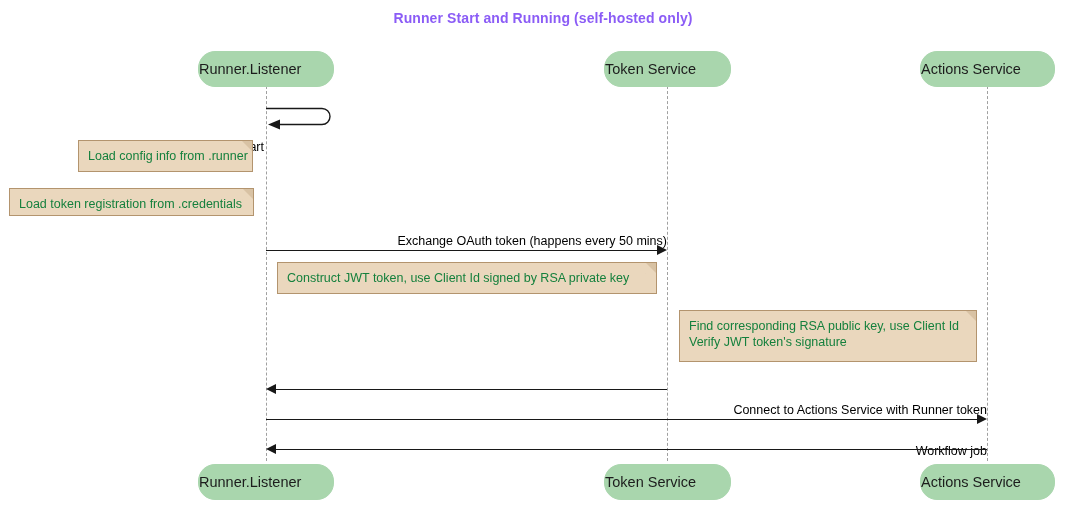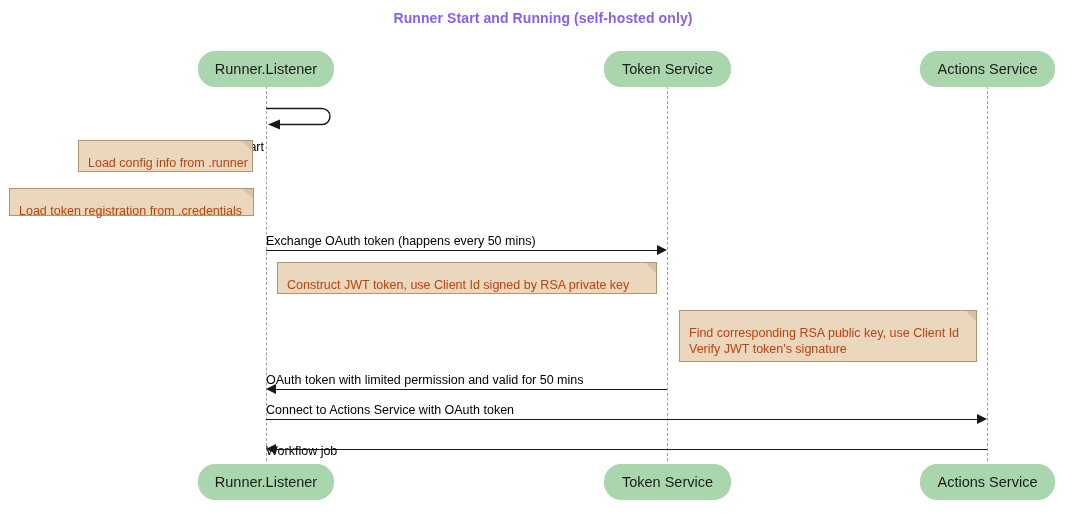--- a/index.html
+++ b/index.html
@@ -43,35 +43,35 @@
 
   
   .participant {
     position: absolute;
     box-sizing: border-box;
     background: #a9d6ad;
     border: 1px solid #a9d6ad;
     border-radius: 17px;
     height: 36px;
     line-height: 34px;
-    text-align: center;
+    text-align: left;
     font-size: 14.5px;
     color: #1c1c1c;
     white-space: nowrap;
   }
 
   
   .note {
     position: absolute;
     box-sizing: border-box;
     background: #ead7bd;
     border: 1px solid #b3946e;
     font-size: 12.5px;
-    color: #c2410c;
-    padding: 14px 8px 5px 9px;
+    color: #15803d;
+    padding: 7px 8px 5px 9px;
     line-height: 16px;
     white-space: nowrap;
   }
   .note .dogear {
     position: absolute;
     top: 0;
     right: 0;
     width: 0;
     height: 0;
     border-left: 10px solid transparent;
@@ -101,21 +101,21 @@
   .msg-line {
     position: absolute;
     height: 0;
     border-top: 1px solid #181818;
   }
   .msg-label {
     position: absolute;
     font-size: 12.5px;
     color: #000000;
     white-space: nowrap;
-    text-align: left;
+    text-align: right;
   }
   .arrowhead {
     position: absolute;
     width: 0;
     height: 0;
   }
   .arrowhead.right {
     border-top: 5px solid transparent;
     border-bottom: 5px solid transparent;
     border-left: 10px solid #181818;
@@ -183,25 +183,24 @@
     <div>Construct JWT token, use Client Id signed by RSA private key</div>
   </div>
 
   <div class="note" style="left:679px; top:310px; width:298px; height:52px;">
     <span class="dogear"></span>
     <span class="dogear-edge"></span>
     <div>Find corresponding RSA public key, use Client Id</div>
     <div>Verify JWT token's signature</div>
   </div>
 
-  <div class="msg-label" style="left:266px; top:373px; width:401px;">OAuth token with limited permission and valid for 50 mins</div>
   <div class="msg-line" style="left:276px; top:389px; width:391px;"></div>
   <div class="arrowhead left" style="left:266px; top:384px;"></div>
 
-  <div class="msg-label" style="left:266px; top:403px; width:721px;">Connect to Actions Service with OAuth token</div>
+  <div class="msg-label" style="left:266px; top:403px; width:721px;">Connect to Actions Service with Runner token</div>
   <div class="msg-line" style="left:266px; top:419px; width:711px;"></div>
   <div class="arrowhead right" style="left:977px; top:414px;"></div>
 
   <div class="msg-label" style="left:266px; top:444px; width:721px;">Workflow job</div>
   <div class="msg-line" style="left:276px; top:449px; width:711px;"></div>
   <div class="arrowhead left" style="left:266px; top:444px;"></div>
 
   <div class="participant" style="left:198px; top:464px; width:136px;">Runner.Listener</div>
 
   <div class="participant" style="left:604px; top:464px; width:127px;">Token Service</div>

